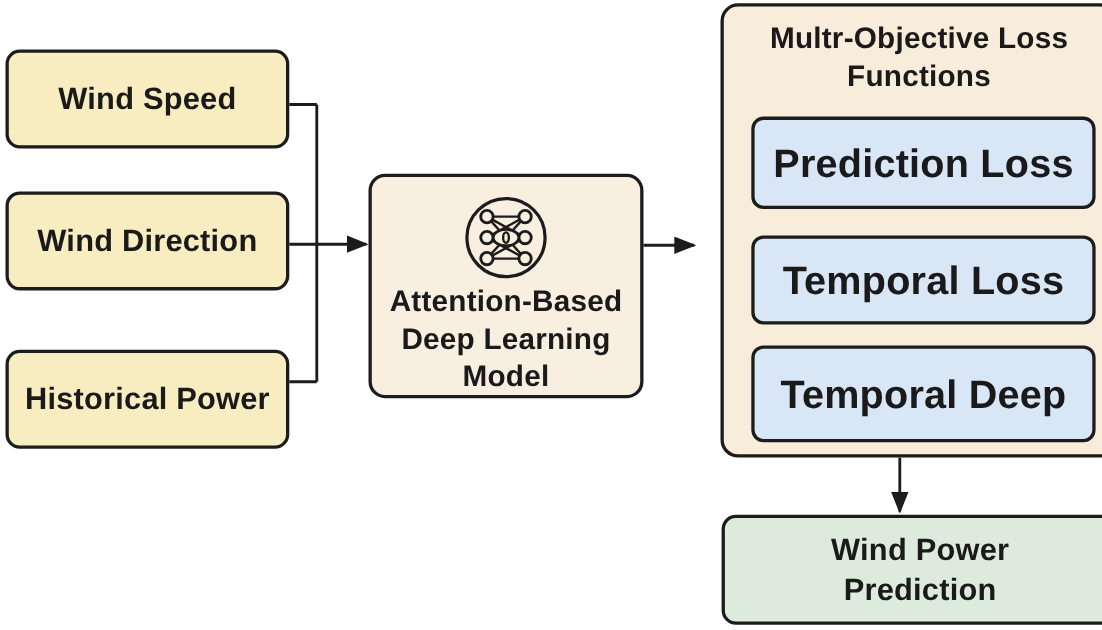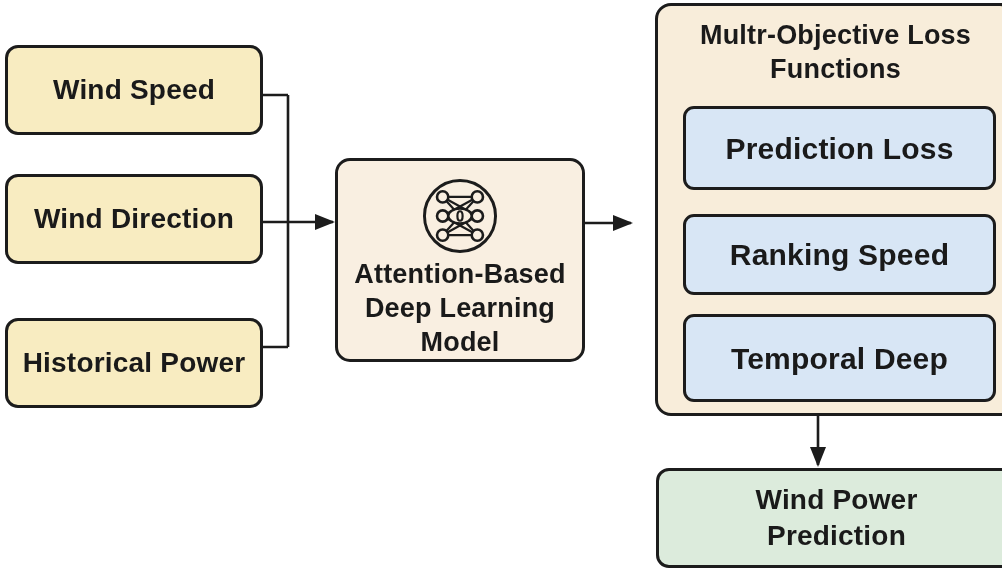--- a/index.html
+++ b/index.html
@@ -81,21 +81,21 @@
     left: 25px;
     width: 313px;
     box-sizing: border-box;
     border: 3px solid var(--border-color);
     border-radius: 11px;
     background: var(--loss-item-fill);
     display: flex;
     flex-direction: column;
     align-items: center;
     justify-content: center;
-    font-size: 30px;
+    font-size: 36px;
     line-height: 33px;
     font-weight: 600;
     text-align: center;
   }
   #loss-item-0 { top: 100px; height: 84px; }
   #loss-item-1 { top: 208px; height: 81px; }
   #loss-item-2 { top: 308px; height: 88px; }
   .output-box {
     left: 656px; top: 468px;
     width: 361px; height: 100px;
@@ -167,21 +167,21 @@
 
   <div class="box loss-container">
     <div class="loss-title">
       <div>Multr-Objective Loss</div>
       <div>Functions</div>
     </div>
     <div class="loss-item" id="loss-item-0">
       <div>Prediction Loss</div>
     </div>
     <div class="loss-item" id="loss-item-1">
-      <div>Ranking Speed</div>
+      <div>Temporal Loss</div>
     </div>
     <div class="loss-item" id="loss-item-2">
       <div>Temporal Deep</div>
     </div>
   </div>
 
   <div class="box output-box">
     <div>Wind Power</div>
     <div>Prediction</div>
   </div>

